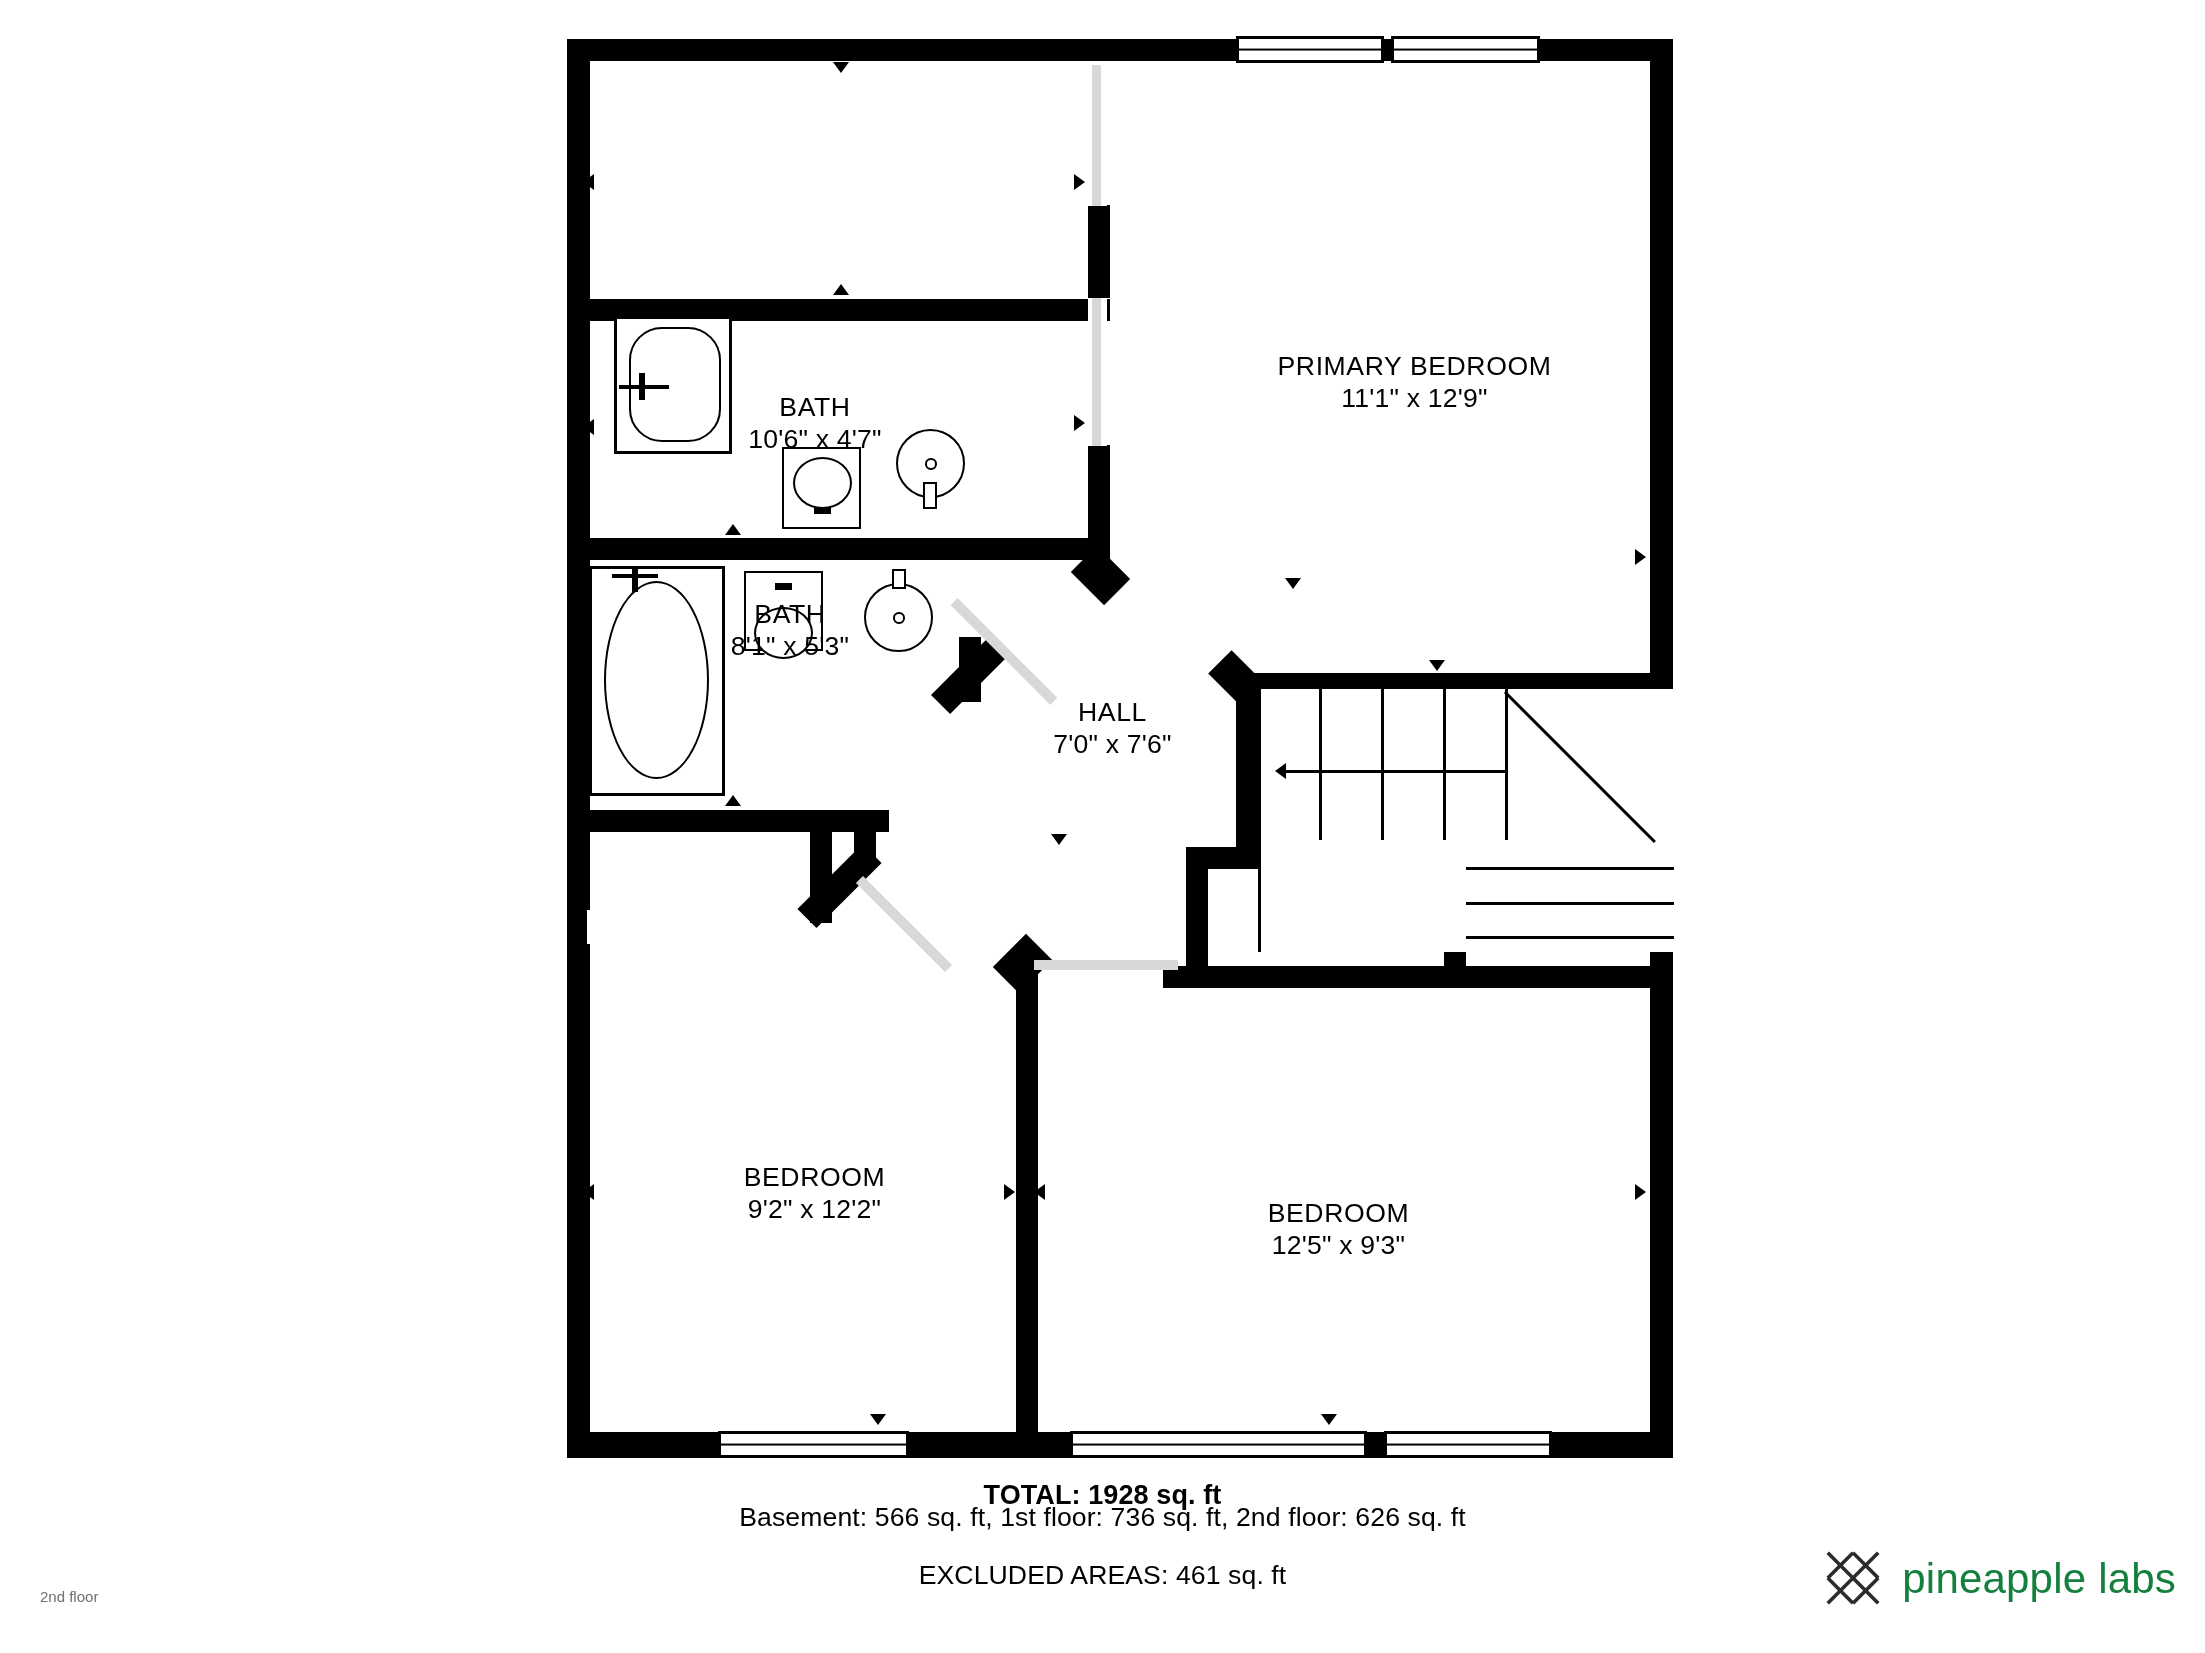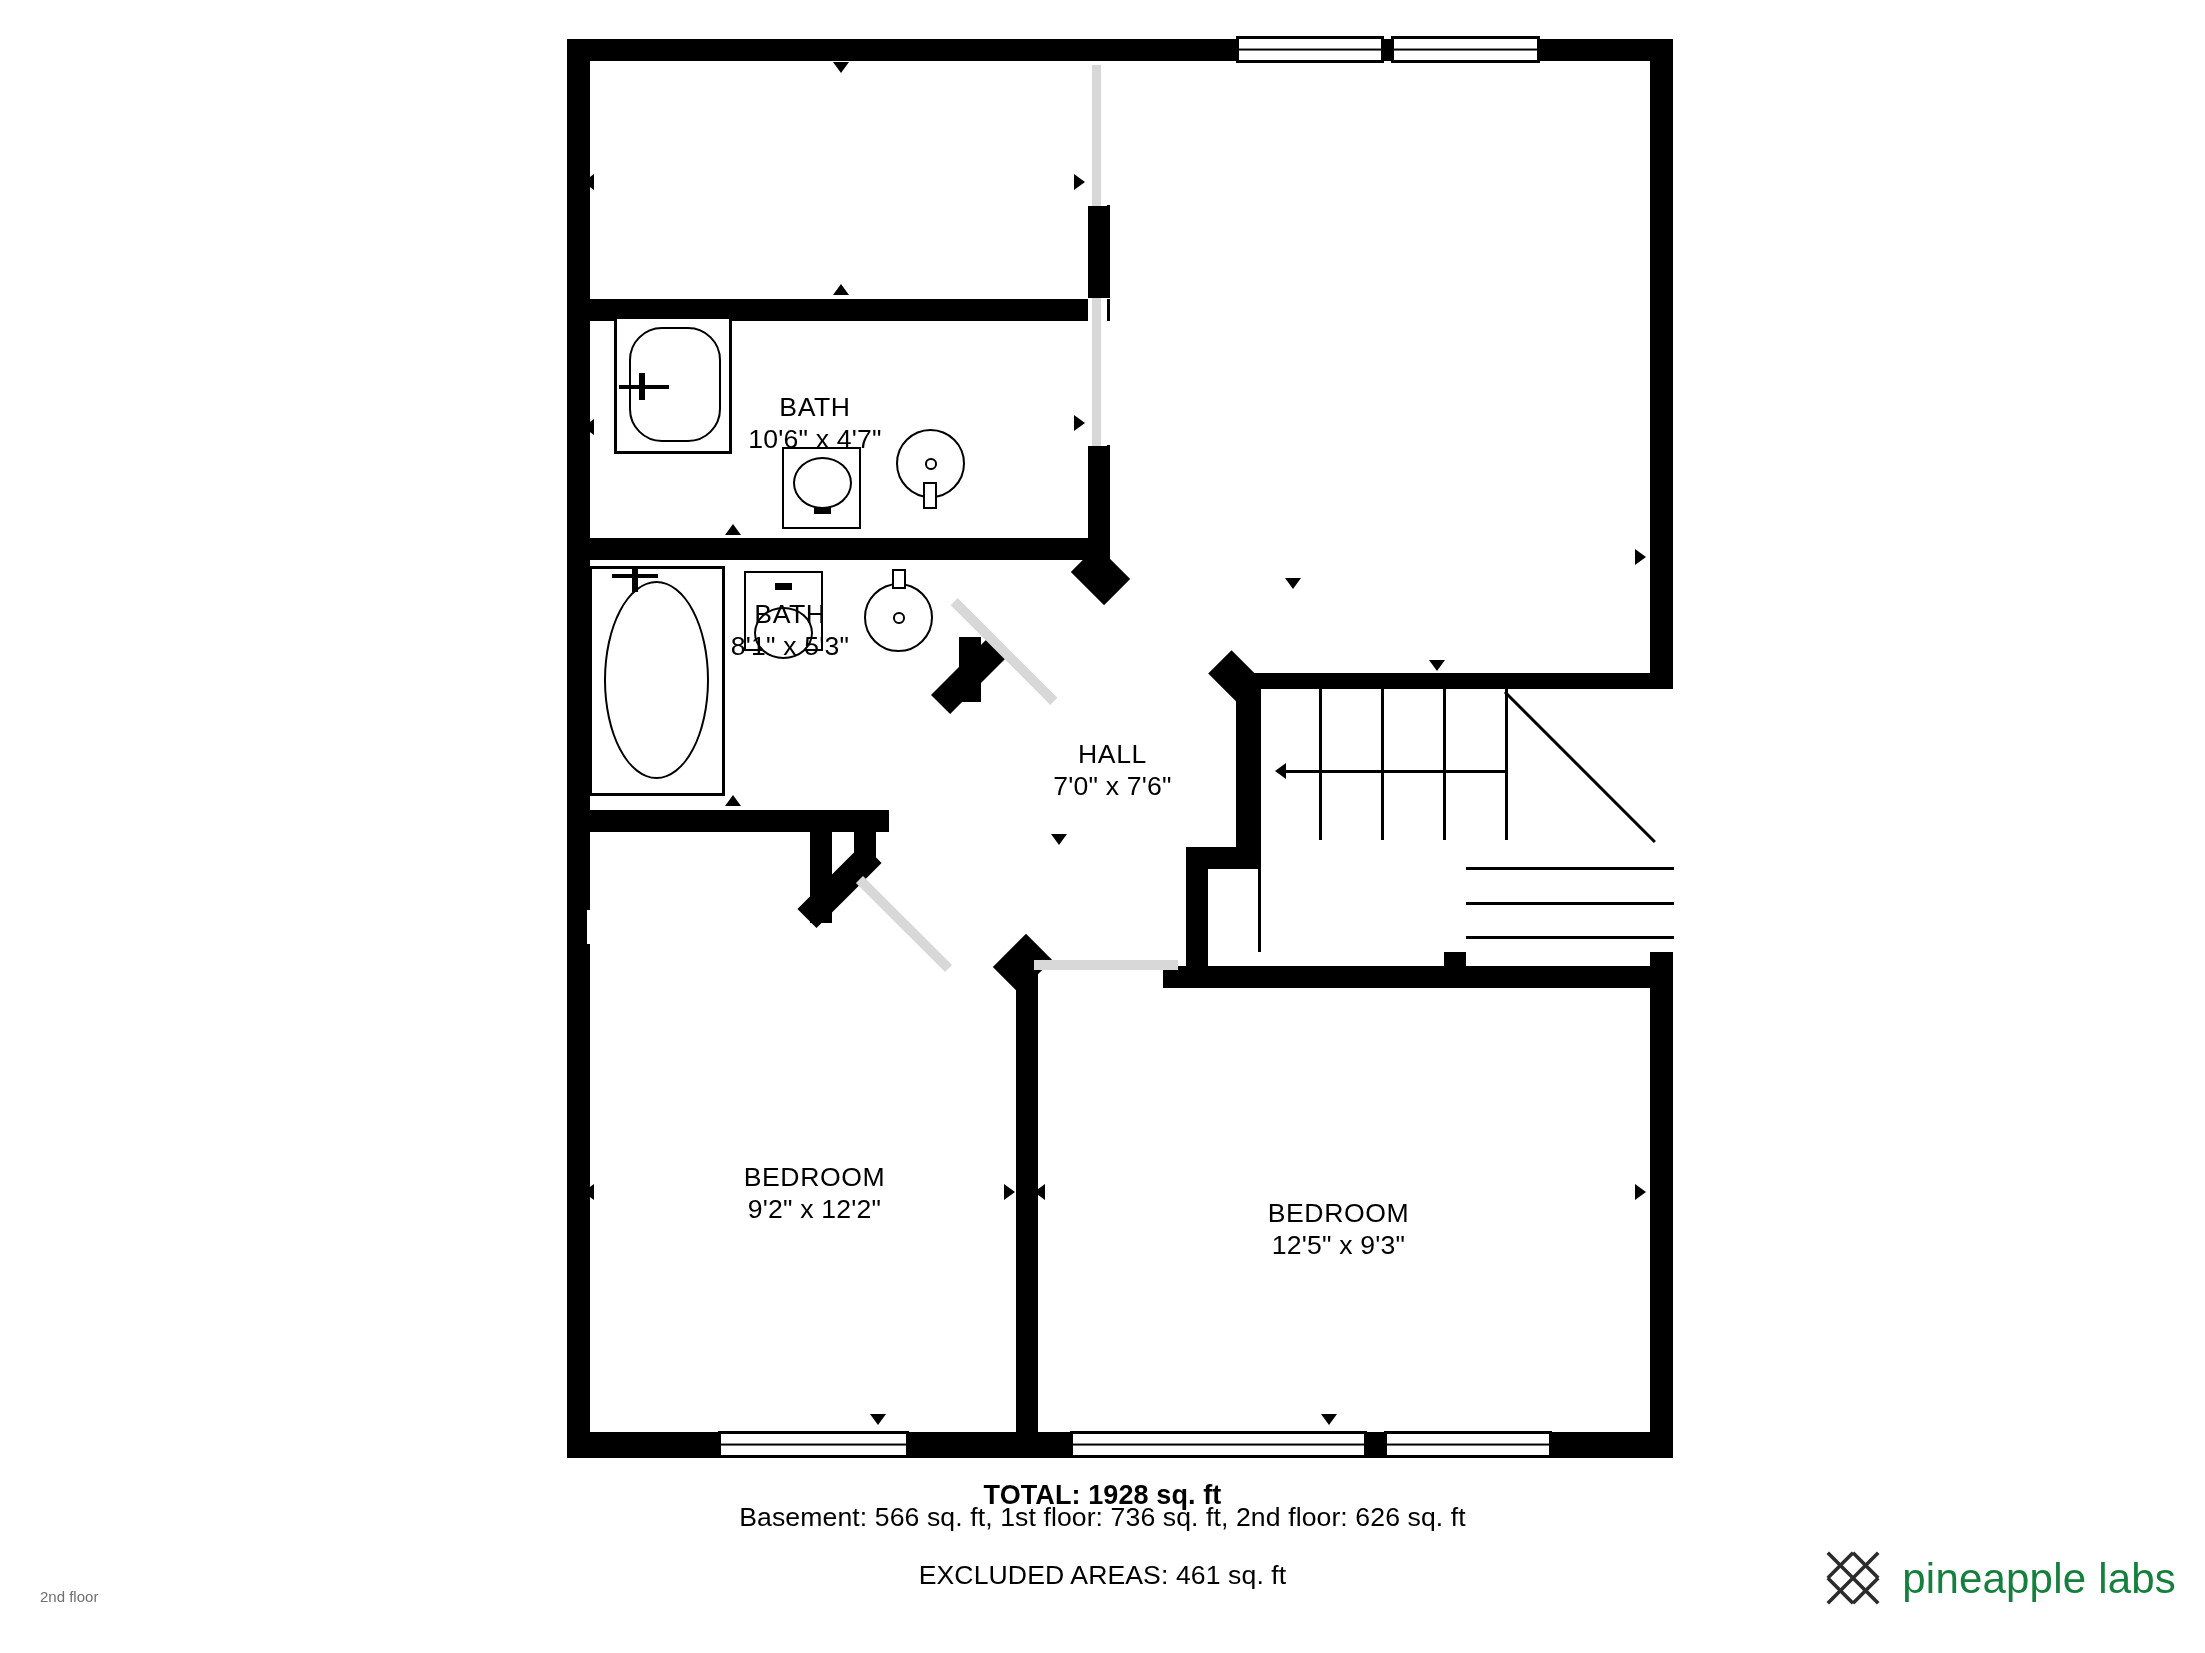--- a/index.html
+++ b/index.html
@@ -184,22 +184,26 @@
   <div class="label" style="left:664px;top:391px;width:302px;">
     <div class="name">BATH</div>
     <div class="dim">10'6" x 4'7"</div>
   </div>
 
   <div class="label" style="left:650px;top:598px;width:280px;">
     <div class="name">BATH</div>
     <div class="dim">8'1" x 5'3"</div>
   </div>
 
-
-  <div class="label" style="left:969px;top:738px;width:287px;">
+  <div class="label" style="left:1120px;top:350px;width:589px;">
+    <div class="name">PRIMARY BEDROOM</div>
+    <div class="dim">11'1" x 12'9"</div>
+  </div>
+
+  <div class="label" style="left:969px;top:696px;width:287px;">
     <div class="name">HALL</div>
     <div class="dim">7'0" x 7'6"</div>
   </div>
 
   <div class="label" style="left:646px;top:1161px;width:337px;">
     <div class="name">BEDROOM</div>
     <div class="dim">9'2" x 12'2"</div>
   </div>
 
   <div class="label" style="left:1170px;top:1197px;width:337px;">

